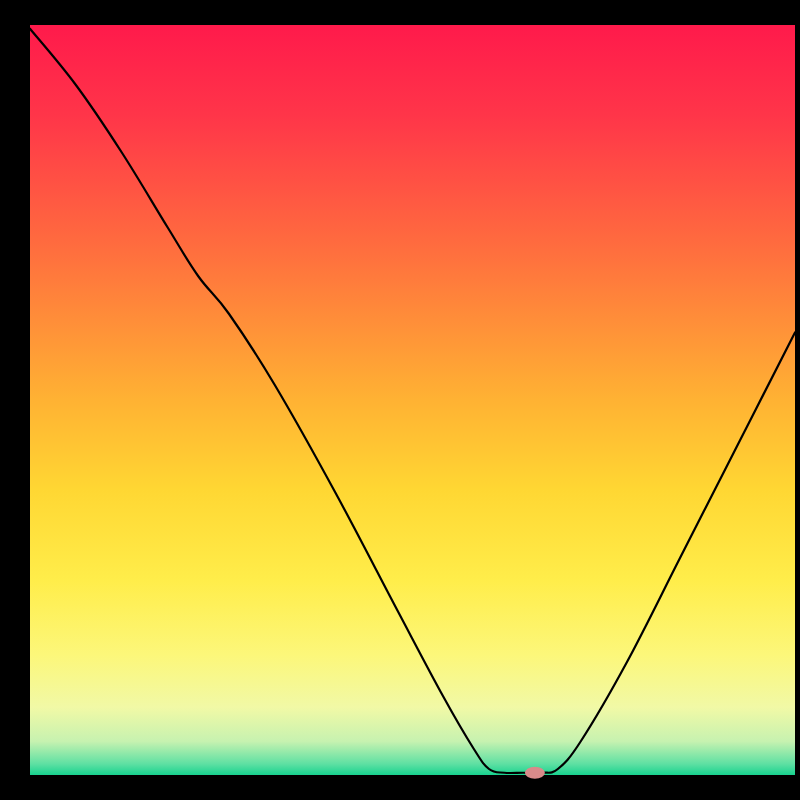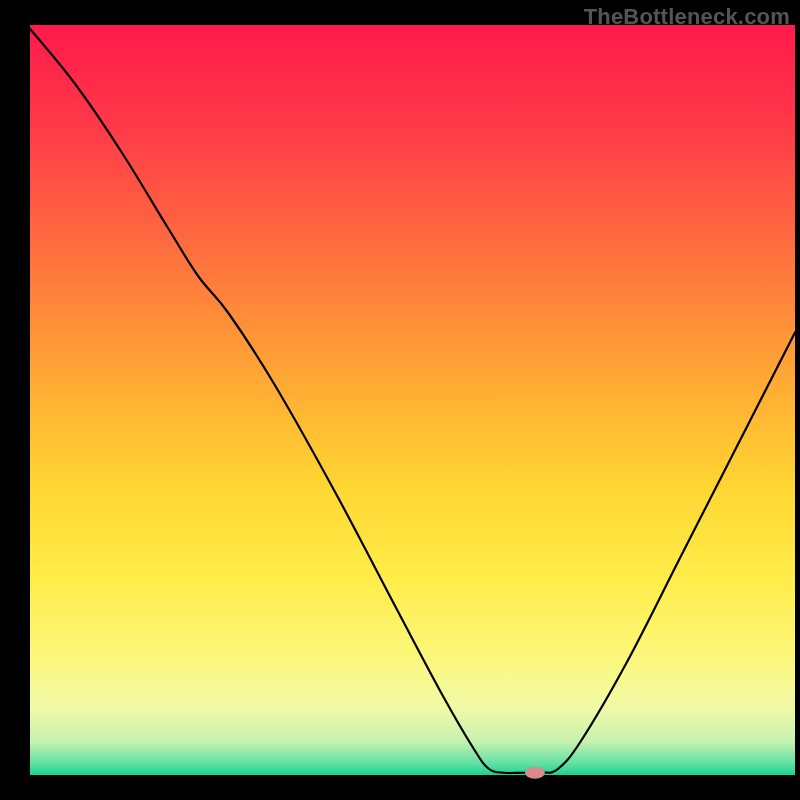--- a/index.html
+++ b/index.html
@@ -15,21 +15,20 @@
     color: #555;
     letter-spacing: 0.2px;
     z-index: 5;
   }
   svg { display: block; }
 </style>
 </head>
 <body>
 
 <div class="wrap">
-  <div class="watermark">TheBottleneck.com</div>
   <svg id="chart" width="800" height="800" viewBox="0 0 800 800">
     <defs>
       <linearGradient id="bg-grad" x1="0" y1="0" x2="0" y2="1">
           <stop offset="0.00%" stop-color="#ff1a4b"></stop>
           <stop offset="12.00%" stop-color="#ff3549"></stop>
           <stop offset="30.00%" stop-color="#ff6e3e"></stop>
           <stop offset="50.00%" stop-color="#ffb233"></stop>
           <stop offset="62.00%" stop-color="#ffd733"></stop>
           <stop offset="74.00%" stop-color="#ffed4a"></stop>
           <stop offset="84.00%" stop-color="#fcf77a"></stop>

